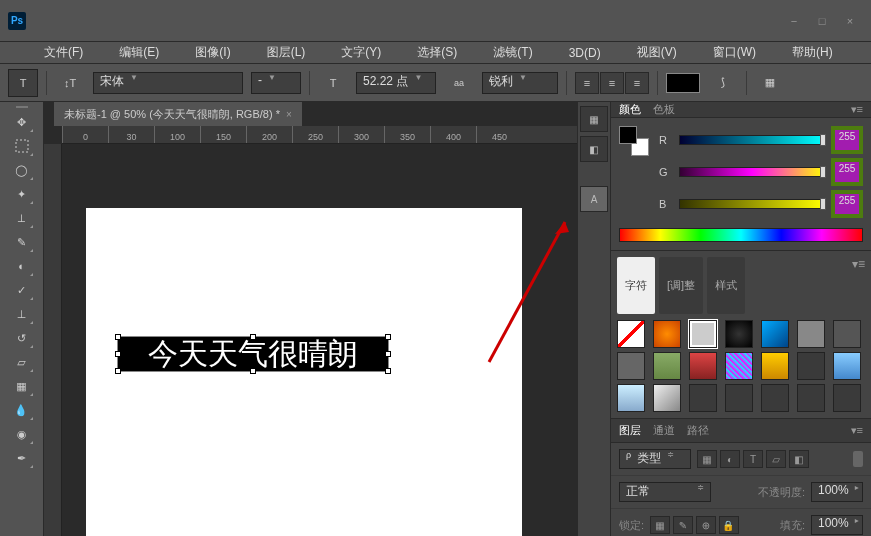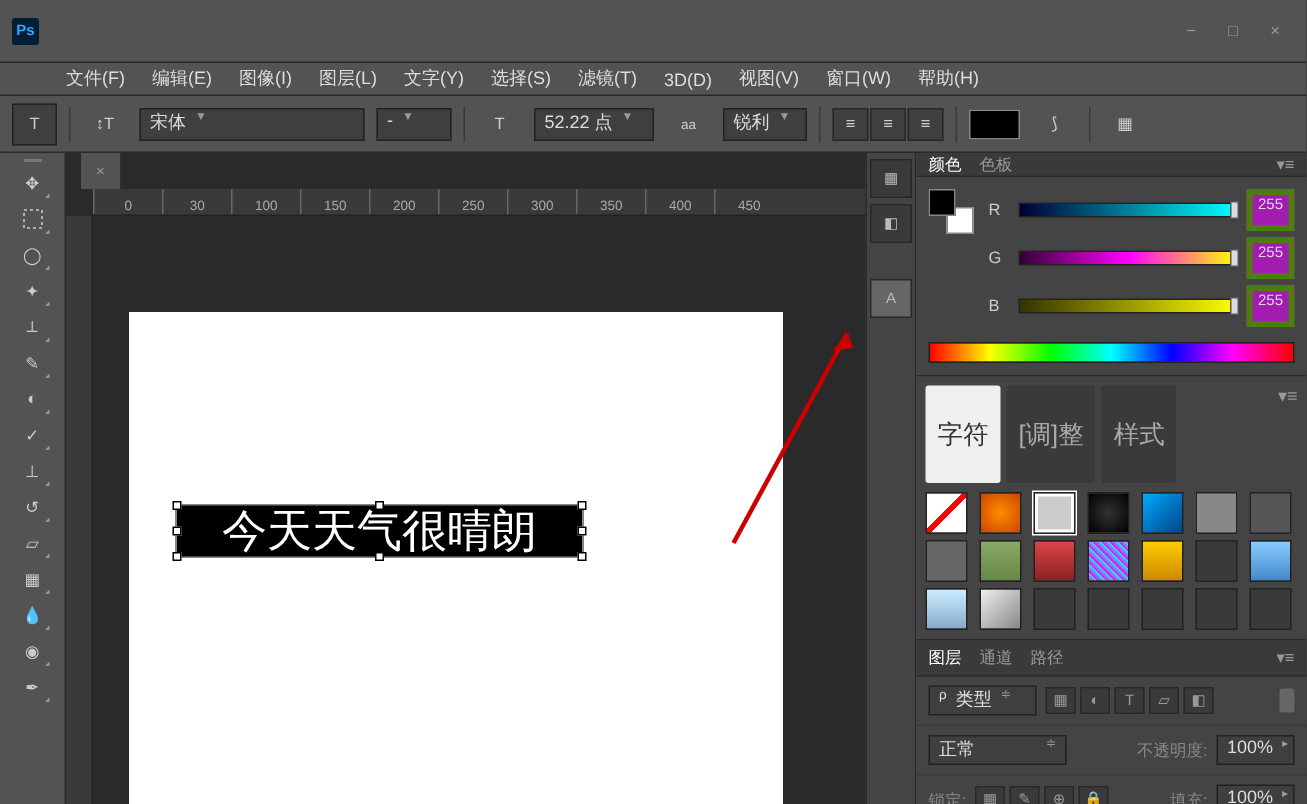--- a/index.html
+++ b/index.html
@@ -1,21 +1,21 @@
 <!DOCTYPE html>
 <html><head>
 <meta charset="utf-8">
 <style>
 *{margin:0;padding:0;box-sizing:border-box;font-family:"Microsoft YaHei",sans-serif;user-select:none}
 body{width:871px;height:536px;background:#535353;overflow:hidden;color:#ccc;font-size:11px}
 .titlebar{height:42px;background:#535353;display:flex;align-items:center;padding:0 8px;border-bottom:1px solid #2a2a2a}
 .ps-logo{width:18px;height:18px;background:#001e36;color:#31a8ff;display:flex;align-items:center;justify-content:center;font-weight:bold;font-size:10px;border-radius:2px;margin-right:10px}
 .window-controls{margin-left:auto;display:flex;gap:2px}
 .win-btn{width:26px;height:18px;display:flex;align-items:center;justify-content:center;color:#999}
-.menubar{height:22px;background:#535353;display:flex;align-items:center;padding-left:36px;gap:2px;border-bottom:1px solid #2a2a2a}
+.menubar{height:22px;background:#535353;display:flex;align-items:center;padding-left:36px;gap:20px;border-bottom:1px solid #2a2a2a}
 .menu-item{padding:2px 8px;color:#ddd;font-size:12px}
 .optbar{height:38px;background:#535353;display:flex;align-items:center;padding:0 8px;gap:8px;border-bottom:1px solid #2a2a2a}
 .opt-icon{width:30px;height:28px;display:flex;align-items:center;justify-content:center;color:#ccc;border:1px solid transparent}
 .opt-icon.sel{background:#3f3f3f;border:1px solid #222}
 .dropdown{height:22px;background:#3f3f3f;border:1px solid #222;display:flex;padding:0 6px;color:#ddd;font-size:12px;gap:6px}
 .dd-arrow{font-size:8px;color:#999}
 .divider{width:1px;height:24px;background:#3a3a3a}
 .btn-group{display:flex;gap:1px}
 .btn-group .opt-icon{width:24px;height:22px;background:#3f3f3f;border:1px solid #282828}
 .main{display:flex;height:450px}
@@ -44,21 +44,21 @@
 .fg-sw{position:absolute;width:18px;height:18px;background:#000;border:1px solid #888;top:0;left:0}
 .bg-sw{position:absolute;width:18px;height:18px;background:#fff;border:1px solid #888;bottom:0;right:0}
 .slider-row{display:flex;align-items:center;gap:6px;margin-bottom:4px}
 .slider-label{width:14px;color:#ccc;font-size:11px}
 .slider-track{flex:1;height:10px;position:relative;border:1px solid #222}
 .slider-knob{position:absolute;right:-2px;top:-2px;width:6px;height:12px;background:#ddd;border:1px solid #555}
 .slider-val{width:32px;height:28px;background:#a21caf;border:4px solid #4d7c0f;color:#ddd;font-size:10px;text-align:center;line-height:14px}
 .spectrum{height:14px;margin-top:6px;background:linear-gradient(90deg,#f00,#ff0,#0f0,#0ff,#00f,#f0f,#f00);border:1px solid #222}
 .swatch-panel{padding:6px;background:#444;border-bottom:1px solid #2a2a2a}
 .sw-tabs{display:flex;gap:4px;margin-bottom:6px}
-.sw-tab{padding:21px 8px;background:#efefef;color:#333;font-size:17px;border-radius:2px}
+.sw-tab{padding:21px 8px;background:#efefef;color:#333;font-size:11px;border-radius:2px}
 .sw-tab.inactive{background:#3a3a3a;color:#aaa}
 .swatch-grid{display:grid;grid-template-columns:repeat(7,1fr);gap:4px}
 .swatch{width:28px;height:28px;border:1px solid #222}
 .layer-panel{flex:1;background:#444;display:flex;flex-direction:column}
 .layer-row{padding:6px 8px;display:flex;align-items:center;gap:6px;border-bottom:1px solid #3a3a3a}
 .layer-filter{display:flex;gap:3px}
 .lf-btn{width:20px;height:18px;background:#3a3a3a;border:1px solid #282828;display:flex;align-items:center;justify-content:center;color:#999;font-size:10px}
 .layer-item{display:flex;align-items:center;padding:6px 8px;gap:8px;background:#3a4a5a}
 .eye{width:16px;height:16px;color:#ccc;display:flex;align-items:center;justify-content:center}
 .layer-thumb{width:36px;height:30px;border:1px dashed #888;background:#2a4a6a;display:flex;align-items:center;justify-content:center;color:#ddd;font-weight:bold}
@@ -103,21 +103,21 @@
     <span>-</span>
     <span class="dd-arrow">▼</span>
   </div>
   <div class="divider"></div>
   <div class="opt-icon">T</div>
   <div class="dropdown" style="width:80px">
     <span>52.22 点</span>
     <span class="dd-arrow">▼</span>
   </div>
   <div class="opt-icon" style="font-size:9px">aa</div>
-  <div class="dropdown" style="width:56px">
+  <div class="dropdown" style="width:76px">
     <span>锐利</span>
     <span class="dd-arrow">▼</span>
   </div>
   <div class="divider"></div>
   <div class="btn-group">
     <div class="opt-icon">≡</div>
     <div class="opt-icon">≡</div>
     <div class="opt-icon">≡</div>
   </div>
   <div class="divider"></div>
@@ -148,20 +148,21 @@
     <div class="tool">↺<span class="tool-corner"></span></div>
     <div class="tool">▱<span class="tool-corner"></span></div>
     <div class="tool">▦<span class="tool-corner"></span></div>
     <div class="tool">💧<span class="tool-corner"></span></div>
     <div class="tool">◉<span class="tool-corner"></span></div>
     <div class="tool">✒<span class="tool-corner"></span></div>
   </div>
 
   <div class="canvas-area">
     <div class="doc-tab">
+      <span>未标题-1 @ 50% (今天天气很晴朗, RGB/8) *</span>
       <span class="tab-close">×</span>
     </div>
     <div class="ruler-h">
       <span>0</span>
       <span>30</span>
       <span>100</span>
       <span>150</span>
       <span>200</span>
       <span>250</span>
       <span>300</span>

